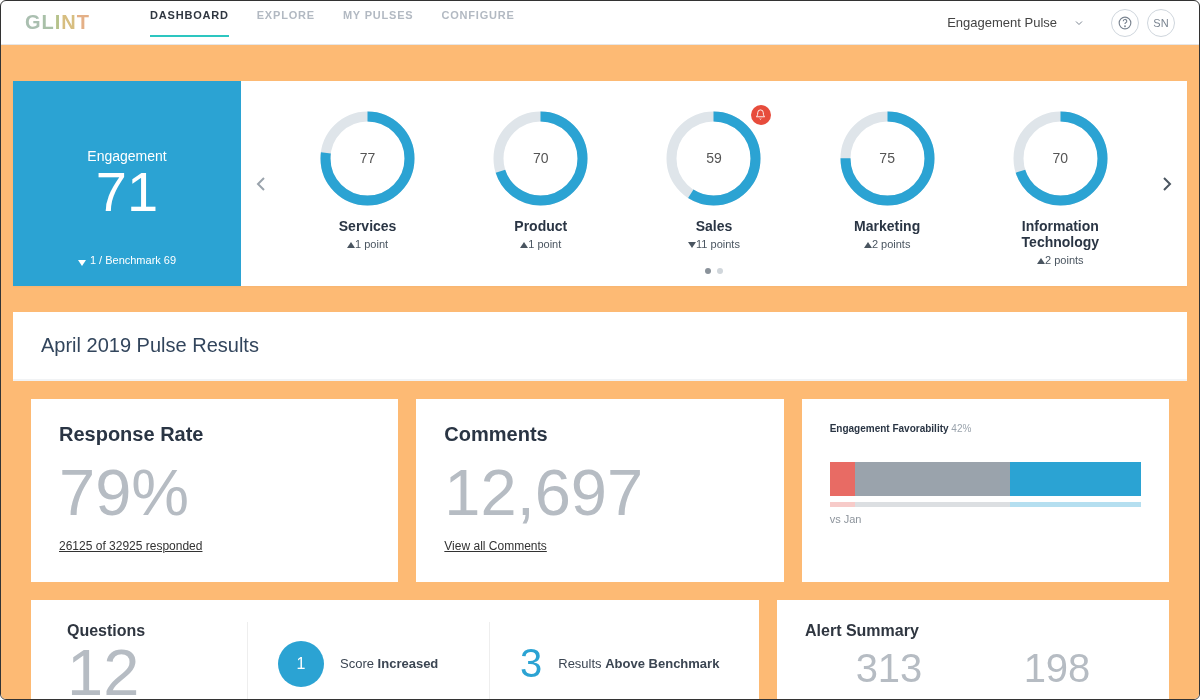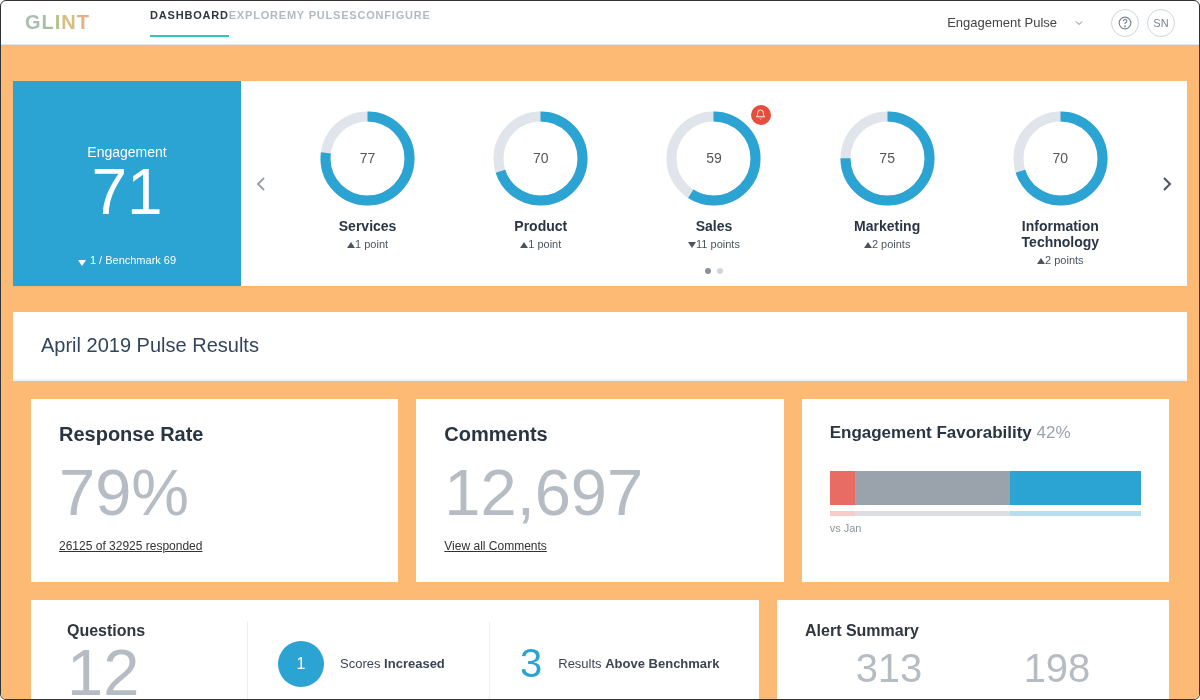--- a/index.html
+++ b/index.html
@@ -1,30 +1,30 @@
 <!DOCTYPE html>
 <html><head>
 <meta charset="utf-8">
 <style>
 * { box-sizing: border-box; margin: 0; padding: 0; }
 body { font-family: -apple-system, BlinkMacSystemFont, "Segoe UI", Helvetica, Arial, sans-serif; background: #fff; color: #2f3640; width: 1200px; height: 700px; overflow: hidden; border: 1px solid #333; border-radius: 6px; }
 .topbar { display: flex; align-items: center; height: 44px; padding: 0 24px; border-bottom: 1px solid #e6e6e6; }
 .logo { font-weight: 700; font-size: 20px; letter-spacing: 1px; color: #9aa5b1; margin-right: 60px; display: flex; }
 .logo span:nth-child(1){color:#aabfb0}.logo span:nth-child(2){color:#a9c0a8}.logo span:nth-child(3){color:#b6c28b}.logo span:nth-child(4){color:#d7be80}.logo span:nth-child(5){color:#e4b087}
-.nav { display: flex; }
+.nav { display: flex; gap: 28px; }
 .nav a { font-size: 11px; font-weight: 700; letter-spacing: 0.8px; color: #b2b9c2; text-decoration: none; padding-bottom: 14px; }
 .nav a.active { color: #2f3640; border-bottom: 2px solid #2dc6c0; }
 .topbar .spacer { flex: 1; }
 .pulse-select { font-size: 13px; color: #444; display: flex; align-items: center; gap: 16px; margin-right: 18px; }
 .circle-btn { width: 28px; height: 28px; border: 1px solid #cfd6dd; border-radius: 50%; display: flex; align-items: center; justify-content: center; font-size: 11px; color: #7b8591; background: #fff; margin-left: 8px; }
 .content { background: #fdba74; padding: 36px 12px 0 12px; height: calc(100% - 44px); overflow: hidden; }
 .hero { display: flex; background: #fff; box-shadow: 0 1px 2px rgba(0,0,0,0.03); }
 .hero-main { width: 228px; height: 205px; background: #2ba3d3; color: #fff; display: flex; flex-direction: column; align-items: center; justify-content: center; position: relative; }
 .hero-main .label { font-size: 14px; font-weight: 300; }
-.hero-main .big { font-size: 64px; font-weight: 200; line-height: 1; }
+.hero-main .big { font-size: 56px; font-weight: 200; line-height: 1; }
 .hero-main .bench { position: absolute; bottom: 20px; font-size: 11px; display: flex; align-items: flex-end; gap: 4px; }
 .hero-scroll { flex: 1; display: flex; align-items: center; position: relative; }
 .chev { width: 40px; display: flex; align-items: center; justify-content: center; color: #999; font-size: 28px; cursor: pointer; }
 .donuts { flex: 1; display: flex; justify-content: space-around; align-items: flex-start; padding-top: 10px; }
 .donut { display: flex; flex-direction: column; align-items: center; width: 150px; position: relative; }
 .ring { width: 95px; height: 95px; position: relative; }
 .ring svg { transform: rotate(-90deg); }
 .ring .val { position: absolute; inset: 0; display: flex; align-items: center; justify-content: center; font-size: 14px; color: #555; font-weight: 300; }
 .donut .name { margin-top: 12px; font-size: 14px; font-weight: 700; color: #2a3544; text-align: center; line-height: 1.15; }
 .donut .delta { margin-top: 4px; font-size: 11px; color: #4a5560; }
@@ -34,21 +34,21 @@
 .dots span.on { background: #8a929a; }
 .section-title { background: #fff; padding: 22px 28px; font-size: 20px; color: #32455c; margin-top: 26px; border-bottom: 2px solid #f1f3f5; }
 .row { display: flex; gap: 18px; margin-top: 18px; padding: 0 18px; }
 .card { background: #fff; padding: 24px 28px 28px 28px; }
 .card h4 { font-size: 20px; font-weight: 700; color: #2a3544; margin-bottom: 14px; }
 .c1 { flex: 1; }
 .c2 { flex: 1; }
 .c3 { flex: 1; }
 .bignum { font-size: 65px; font-weight: 200; color: #b6bcc3; line-height: 1; }
 .sublink { font-size: 12px; color: #333; text-decoration: underline; margin-top: 14px; display: inline-block; }
-.fav-head { font-size: 17px; color: #2a3544; }
+.fav-head { font-size: 10px; color: #2a3544; }
 .fav-head .pct { color: #9aa3ac; font-weight: 400; }
 .favbar { height: 34px; display: flex; margin-top: 28px; }
 .favbar div { height: 100%; }
 .favbar2 { height: 5px; display: flex; margin-top: 6px; }
 .favbar2 div { height: 100%; opacity: 0.35; }
 .vs { font-size: 11px; color: #8d949c; margin-top: 6px; }
 .row2 { display: flex; gap: 18px; margin-top: 18px; padding: 0 18px; }
 .qcard { background: #fff; padding: 22px 28px; flex: 2; display: flex; }
 .qleft { width: 180px; margin-left: 8px; }
 .qmid { flex: 1; display: flex; align-items: center; gap: 16px; border-left: 1px solid #eee; padding-left: 30px; }
@@ -208,21 +208,21 @@
   </div>
 
   <div class="row2">
     <div class="qcard">
       <div class="qleft">
         <h4>Questions</h4>
         <div class="bignum">12</div>
       </div>
       <div class="qmid">
         <div class="blue-circle">1</div>
-        <div class="qdesc"><span>Scores</span> <b>Increased</b></div>
+        <div class="qdesc"><span>Score</span> <b>Increased</b></div>
       </div>
       <div class="qmid2">
         <div class="qnum3">3</div>
         <div class="qdesc"><span>Results</span> <b>Above Benchmark</b></div>
       </div>
     </div>
     <div class="alertcard">
       <h4>Alert Summary</h4>
       <div class="alert-nums">
         <div class="an">313</div>

